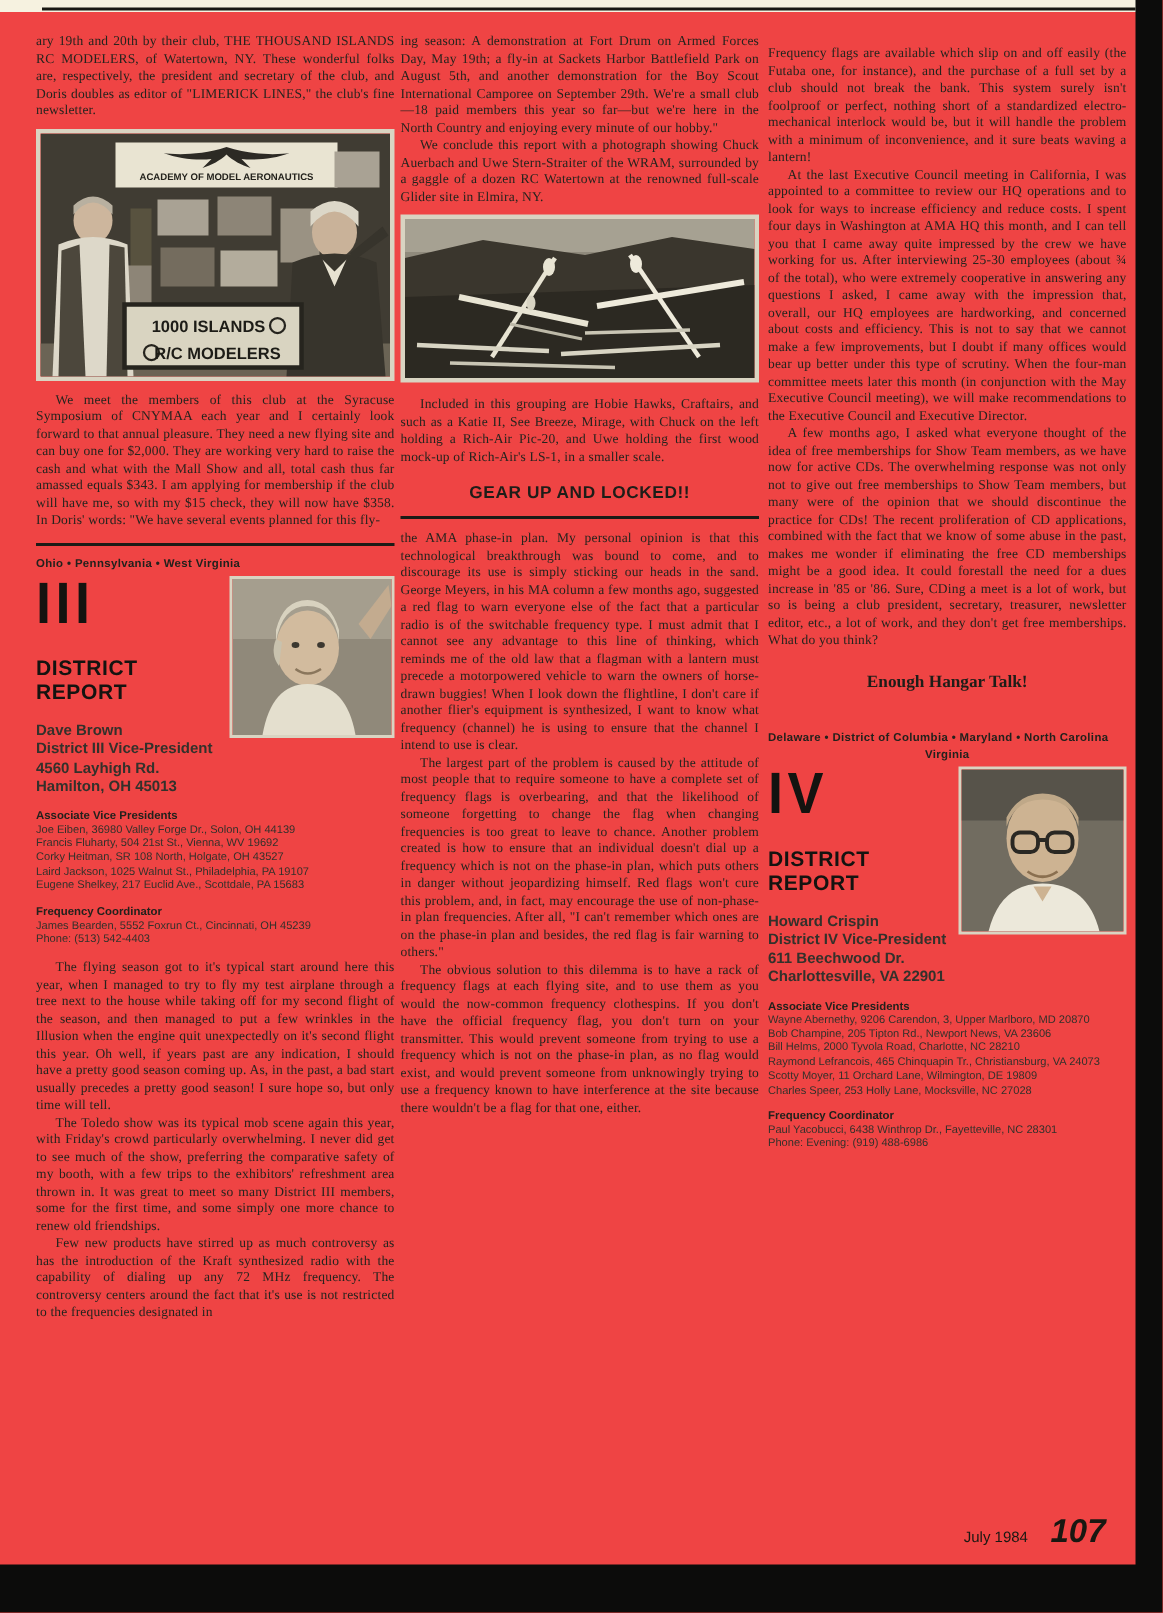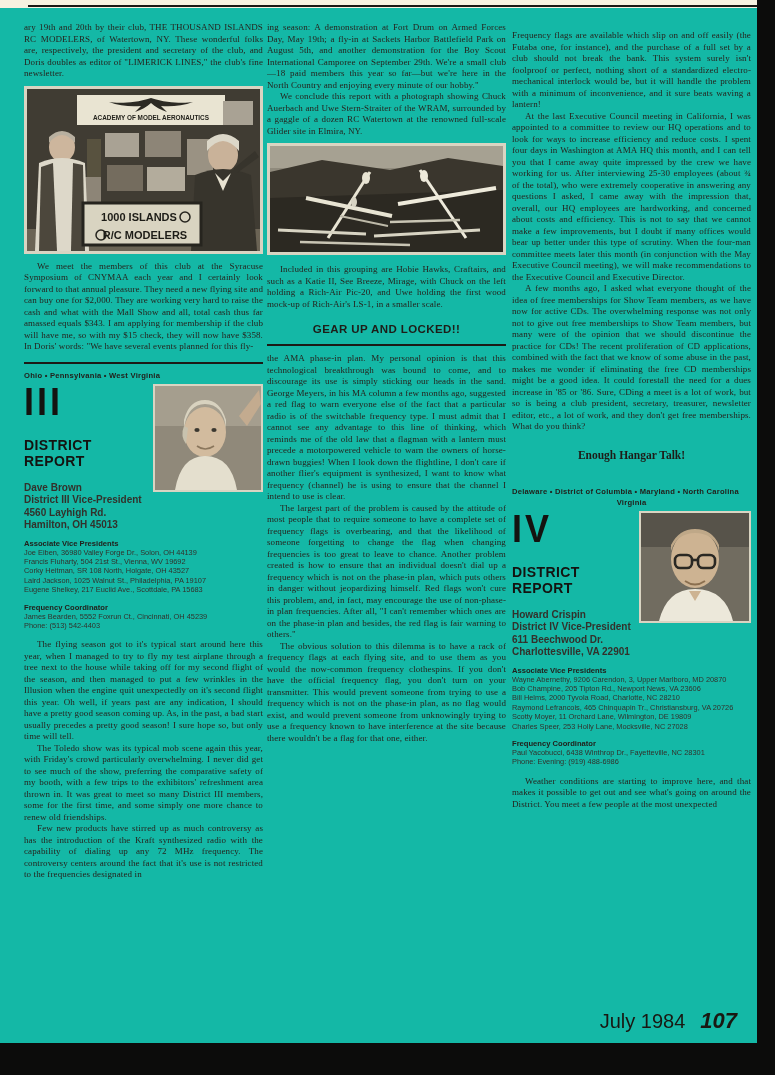--- a/index.html
+++ b/index.html
@@ -4,21 +4,21 @@
 <style>
   html,body{margin:0;padding:0;}
   body{
     width:775px;height:1075px;position:relative;background:#0c0c0b;
     font-family:"Liberation Serif", serif;overflow:hidden;
   }
   .top-strip{position:absolute;top:0;left:0;width:757px;height:8px;background:#f6f2e0;}
   .top-line{position:absolute;top:5px;left:28px;width:729px;height:2px;background:#191813;}
   .page{
     position:absolute;top:8px;left:0;width:757px;height:1035px;
-    background:#14b8a6;overflow:hidden;
+    background:#ef4444;overflow:hidden;
   }
   .col{position:absolute;top:14px;width:239px;}
   .col1{left:24px;}
   .col2{left:267px;}
   .col3{left:512px;top:22px;}
   p.body{
     margin:0;font-size:9px;line-height:11.5px;text-align:justify;
     color:#26241e;letter-spacing:0.12px;
   }
   p.ind{text-indent:13px;}
@@ -64,21 +64,21 @@
     font-family:"Liberation Sans",sans-serif;font-size:7.4px;line-height:9.4px;
     color:#33312b;padding-left:14px;text-indent:-14px;
   }
   .fc-gap{margin-top:8px;}
   .first-body{margin-top:9px !important;}
   .footer{
     position:absolute;right:20px;bottom:9px;
     font-family:"Liberation Sans",sans-serif;color:#191812;
     display:flex;align-items:baseline;gap:15px;
   }
-  .footer .issue{font-size:20px;}
+  .footer .issue{font-size:10px;}
   .footer .pagenum{font-size:22px;font-weight:bold;font-style:italic;}
   .svgtext{font-family:"Liberation Sans",sans-serif;}
 </style>
 </head>
 <body>
 
 <div class="top-strip"></div>
 <div class="top-line"></div>
 
 <div class="page">
@@ -243,29 +243,28 @@
             <path d="M18 108 q8 -32 36 -32 q30 0 38 32 z" fill="#ece8da"></path>
             <path d="M48 78 l6 10 6 -10 z" fill="#cdb392"></path>
           </svg>
         </div>
       </div>
 
       <div class="avp-h">Associate Vice Presidents</div>
       <div class="avp">Wayne Abernethy, 9206 Carendon, 3, Upper Marlboro, MD 20870</div>
       <div class="avp">Bob Champine, 205 Tipton Rd., Newport News, VA 23606</div>
       <div class="avp">Bill Helms, 2000 Tyvola Road, Charlotte, NC 28210</div>
-      <div class="avp">Raymond Lefrancois, 465 Chinquapin Tr., Christiansburg, VA 20726</div>
+      <div class="avp">Raymond Lefrancois, 465 Chinquapin Tr., Christiansburg, VA 24073</div>
       <div class="avp">Scotty Moyer, 11 Orchard Lane, Wilmington, DE 19809</div>
       <div class="avp">Charles Speer, 253 Holly Lane, Mocksville, NC 27028</div>
 
       <div class="avp-h fc-gap">Frequency Coordinator</div>
       <div class="avp">Paul Yacobucci, 6438 Winthrop Dr., Fayetteville, NC 28301</div>
       <div class="avp">Phone: Evening: (919) 488-6986</div>
 
-      <p class="body ind first-body">Weather conditions are starting to improve here, and that makes it possible to get out and see what's going on around the District. You meet a few people at the most unexpected</p>
     </div>
   </div>
 
   <div class="footer">
     <span class="issue">July 1984</span>
     <span class="pagenum">107</span>
   </div>
 
 </div>
 

